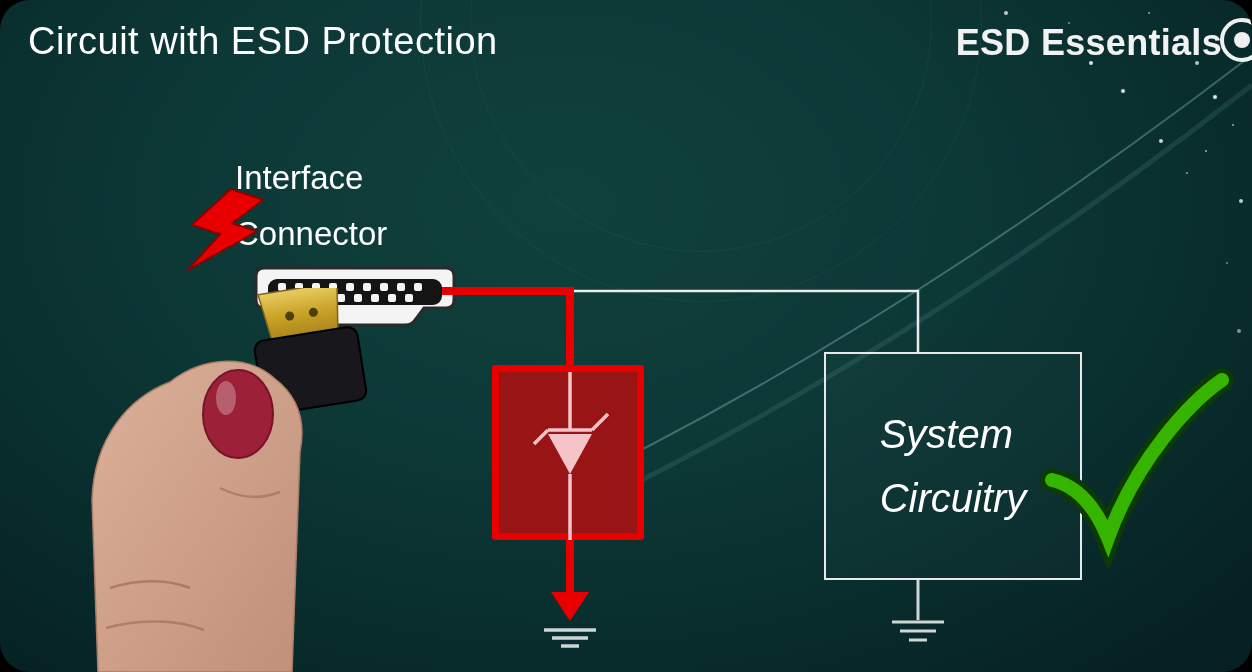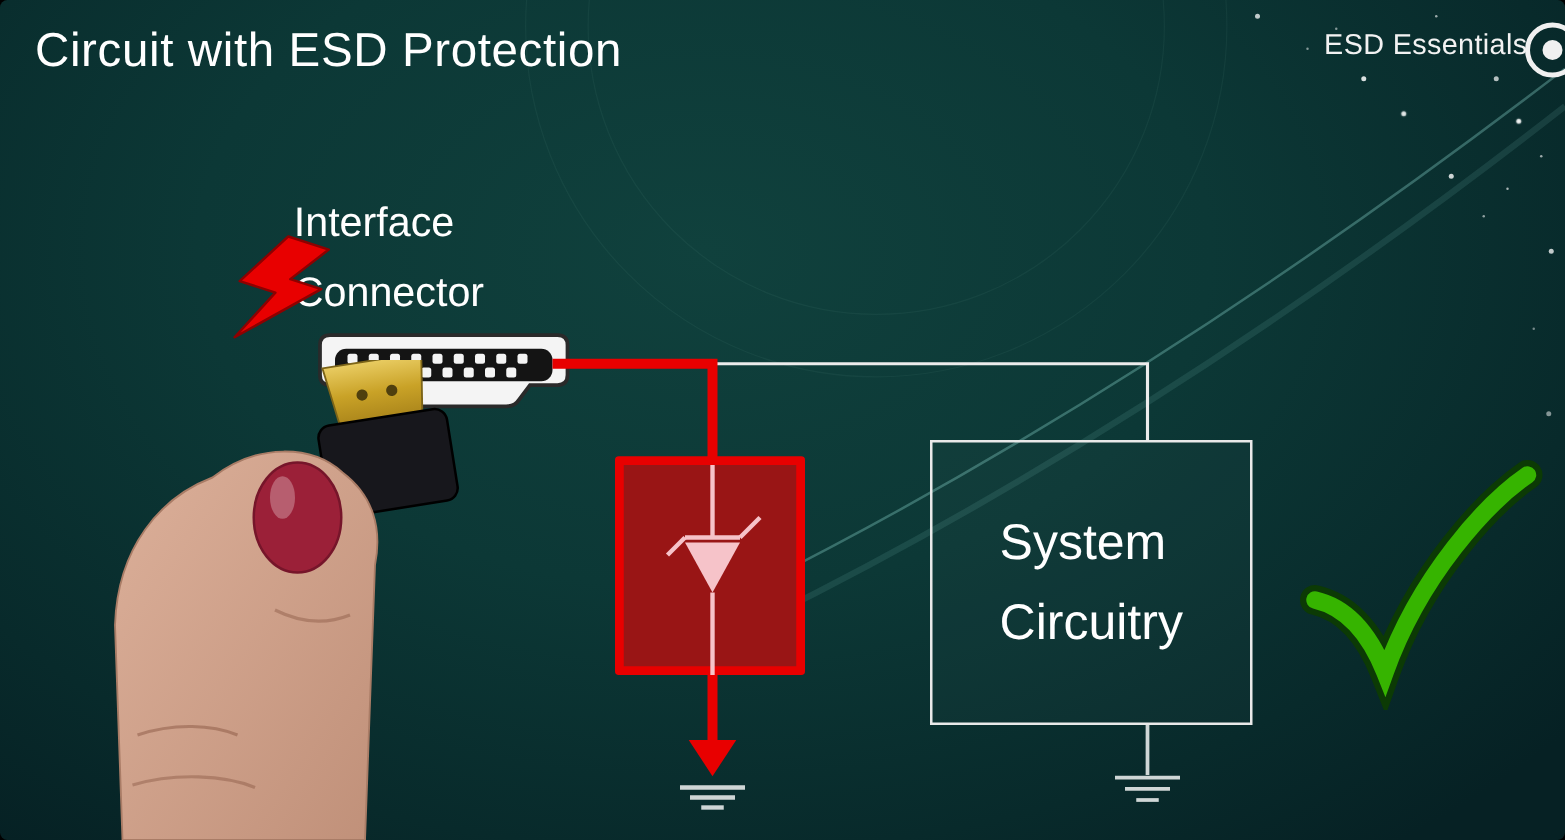--- a/index.html
+++ b/index.html
@@ -1,19 +1,19 @@
 <!DOCTYPE html>
 <html><head>
 <meta charset="utf-8">
 <style>
   html,body{margin:0;padding:0;background:#000;}
   body{font-family:"Liberation Sans", sans-serif;}
   #stage{
     position:relative;width:1252px;height:672px;margin:0 auto;
-    border-radius:6px;overflow:hidden;
+    border-radius:30px;overflow:hidden;
     background:radial-gradient(ellipse 900px 600px at 45% 30%, #10413d 0%, #0c3836 45%, #082a2b 80%, #062124 100%);
   }
   .abs{position:absolute;}
   
   .faint-circle{position:absolute;border:1px solid rgba(180,230,220,0.05);border-radius:50%;}
   
   #stars{position:absolute;left:0;top:0;width:2px;height:2px;border-radius:50%;
     box-shadow:
       1005px 12px 0 1px rgba(255,255,255,.75),
       1045px 38px 0 0 rgba(255,255,255,.5),
@@ -28,21 +28,21 @@
       1148px 12px 0 0 rgba(255,255,255,.6),
       1226px 262px 0 0 rgba(255,255,255,.45),
       1238px 330px 0 1px rgba(255,255,255,.5),
       1068px 22px 0 0 rgba(255,255,255,.5),
       1205px 150px 0 0 rgba(255,255,255,.65);
   }
   .title{
     color:#fff;font-size:38px;font-weight:500;letter-spacing:.5px;
   }
   .brand{
-    color:#f2f2f2;font-size:23px;font-weight:400;letter-spacing:.3px;
+    color:#f2f2f2;font-size:36px;font-weight:700;letter-spacing:.3px;
   }
   .lbl{
     color:#fff;white-space:pre-line;text-align:left;
   }
   .lbl-connector{font-size:33px;line-height:56px;}
   .lbl-diode{font-size:34px;line-height:57px;}
   #diode-box{
     width:152px;height:175px;border:7px solid #e80000;background:#991515;
     border-radius:3px;box-sizing:border-box;
   }
@@ -96,21 +96,21 @@
         <rect x="85" y="32" width="8" height="8" rx="2"></rect>
       <rect x="102" y="32" width="8" height="8" rx="2"></rect>
         <rect x="119" y="32" width="8" height="8" rx="2"></rect>
       <rect x="136" y="32" width="8" height="8" rx="2"></rect>
         <rect x="153" y="32" width="8" height="8" rx="2"></rect>
     </g>
   </svg>
 
   <div class="abs" id="diode-box" style="left:492px;top:365px;"></div>
 
-  <div class="abs" id="system-box" style="left:744px;top:352px;">
+  <div class="abs" id="system-box" style="left:824px;top:352px;font-style:italic;">
     <div class="lbl">System
 Circuitry</div>
   </div>
 
   <svg class="abs" style="left:0;top:0;pointer-events:none;" width="1252" height="672" viewBox="0 0 1252 672">
 
     <g>
       <path d="M 572 291 L 918 291 L 918 353" fill="none" stroke="#ececec" stroke-width="2.5"></path>
     </g>
 

